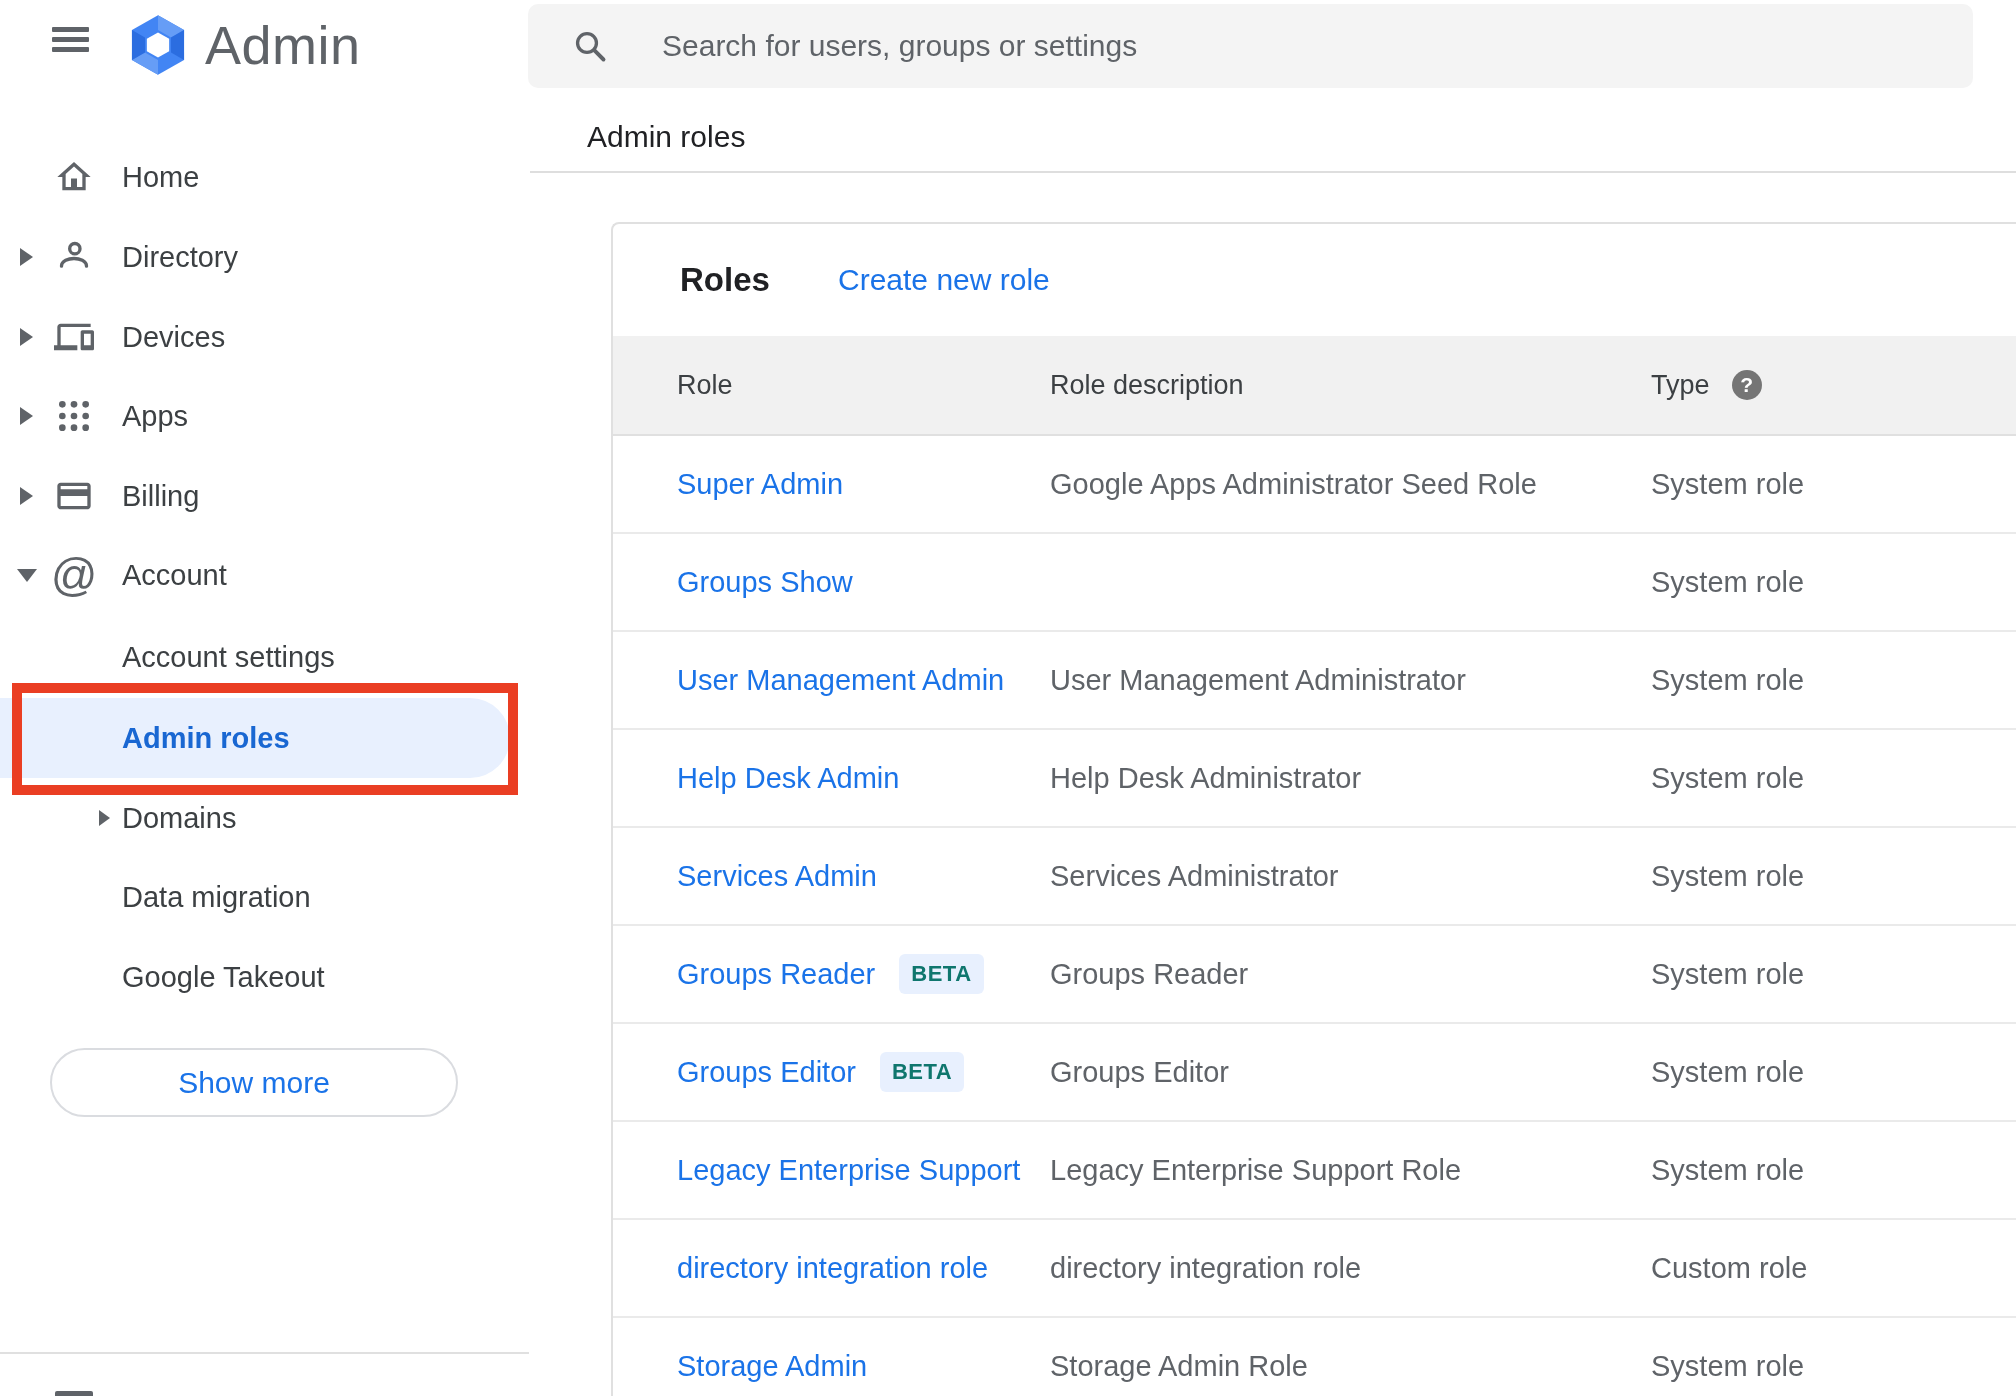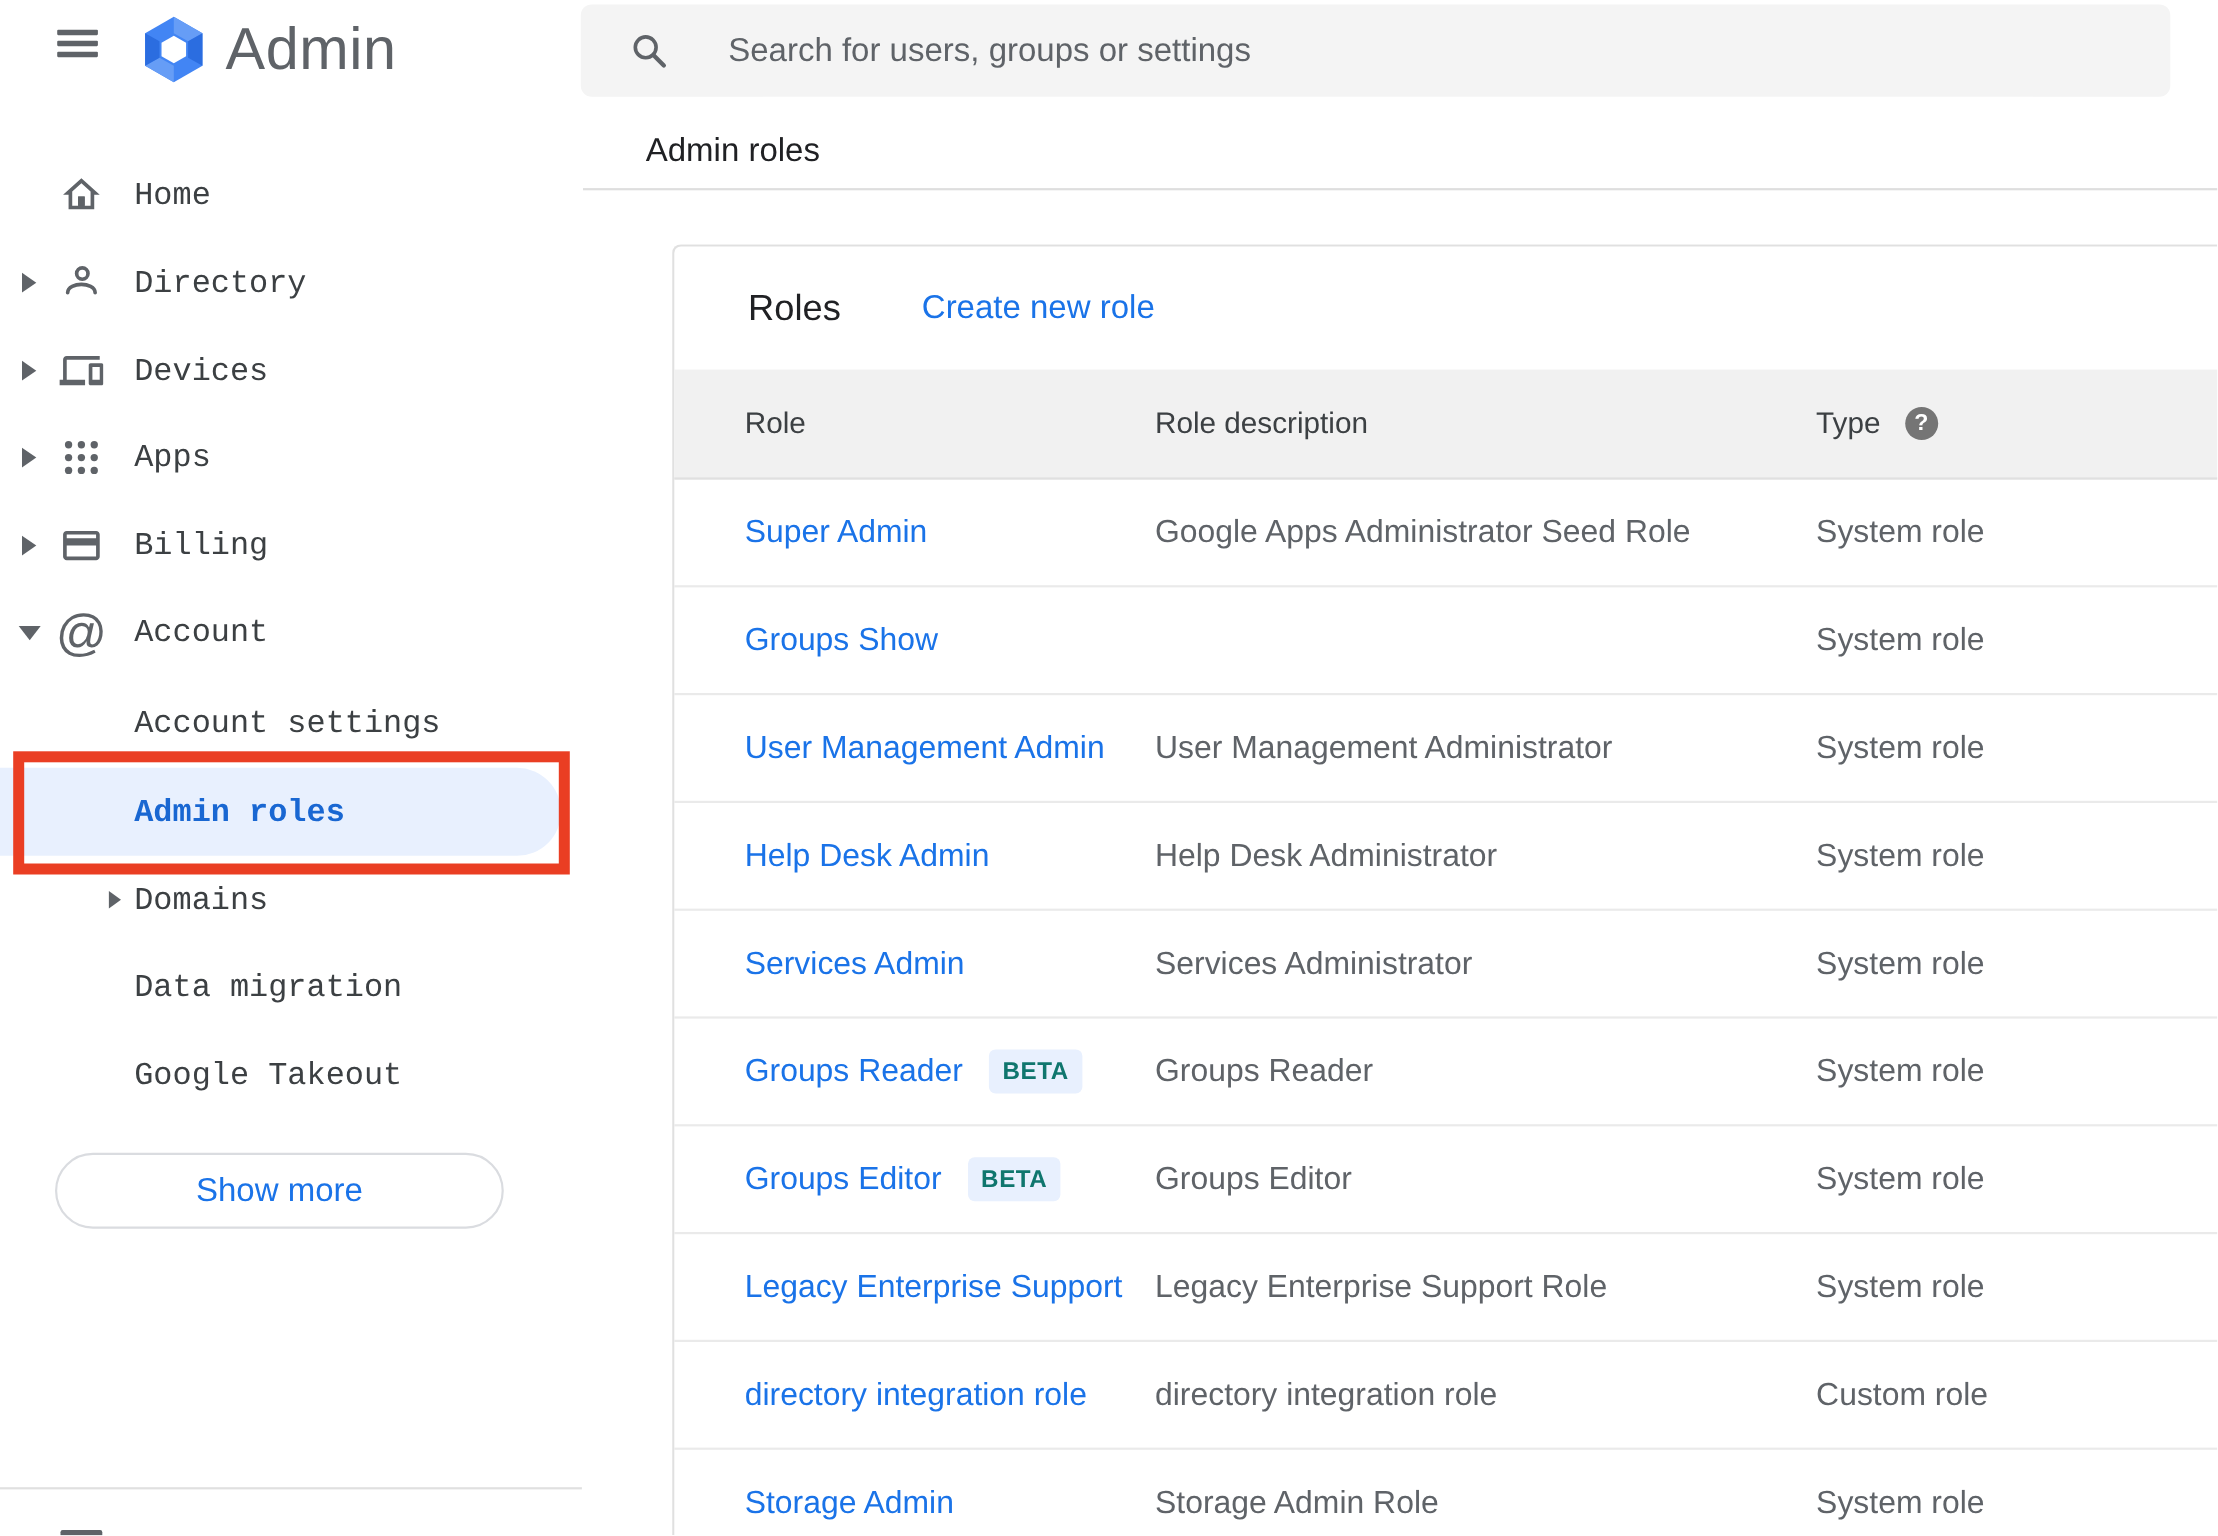--- a/index.html
+++ b/index.html
@@ -19,35 +19,35 @@
   
   .searchbar{position:absolute;left:528px;top:4px;width:1445px;height:84px;background:#f4f4f4;border-radius:10px;display:flex;align-items:center;}
   .searchbar svg{margin-left:44px;width:36px;height:36px;flex:none;}
   .search-ph{margin-left:54px;font-size:30px;color:#5f6368;}
   
   .breadcrumb{position:absolute;left:587px;top:120px;font-size:30px;color:#202124;}
   .top-divider{position:absolute;left:530px;top:171px;width:1486px;height:2px;background:#dedede;}
   
   .nav-item{position:absolute;left:0;width:529px;height:80px;display:flex;align-items:center;cursor:pointer;}
   .nav-item .icon{position:absolute;left:54px;width:40px;height:40px;display:flex;align-items:center;justify-content:center;}
-  .nav-item .label{position:absolute;left:122px;font-size:29px;color:#3c4043;white-space:nowrap;font-family:Liberation Mono, monospace;}
+  .nav-item .label{position:absolute;left:122px;font-size:29px;color:#3c4043;white-space:nowrap;}
   .arrow-right{position:absolute;left:20px;width:0;height:0;border-top:9px solid transparent;border-bottom:9px solid transparent;border-left:13px solid #5f6368;}
   .arrow-down{position:absolute;left:17px;width:0;height:0;border-left:10px solid transparent;border-right:10px solid transparent;border-top:13px solid #5f6368;}
   .arrow-sub{left:99px;border-top-width:8px;border-bottom-width:8px;border-left-width:11px;}
   .at-glyph{font-size:46px;color:#5f6368;line-height:40px;}
   .nav-selected{top:698px;height:80px;width:510px;background:#e8f0fe;border-radius:0 40px 40px 0;}
   .nav-selected .label{color:#1967d2;font-weight:bold;}
   .annotation-box{position:absolute;left:12px;top:683px;width:506px;height:112px;border:10px solid #ea3e23;box-sizing:border-box;pointer-events:none;z-index:50;}
   .show-more{position:absolute;left:50px;top:1048px;width:408px;height:69px;border:2px solid #dadce0;border-radius:36px;background:#fff;box-sizing:border-box;display:flex;align-items:center;justify-content:center;font-size:30px;font-weight:500;color:#1a73e8;cursor:pointer;font-family:"Liberation Sans",sans-serif;}
   .sidebar-divider{position:absolute;left:0;top:1352px;width:529px;height:2px;background:#e0e0e0;}
   .partial-icon{position:absolute;left:55px;top:1391px;width:38px;height:5px;background:#5f6368;border-radius:2px 2px 0 0;}
   
   .card{position:absolute;left:611px;top:222px;width:1405px;height:1174px;background:#fff;border-left:2px solid #e0e0e0;border-top:2px solid #e0e0e0;border-top-left-radius:8px;box-sizing:border-box;}
   .card-header{position:relative;height:112px;}
-  .roles-title{position:absolute;left:67px;top:0;height:112px;display:flex;align-items:center;font-size:33px;font-weight:400;color:#202124;}
+  .roles-title{position:absolute;left:67px;top:0;height:112px;display:flex;align-items:center;font-size:33px;font-weight:700;color:#202124;}
   .create-link{position:absolute;left:225px;top:0;height:112px;display:flex;align-items:center;font-size:30px;color:#1a73e8;cursor:pointer;}
   .thead{position:relative;height:98px;background:#f1f1f1;border-bottom:2px solid #e0e0e0;box-sizing:content-box;}
   .col-role{position:absolute;left:64px;top:0;height:100%;display:flex;align-items:center;}
   .col-desc{position:absolute;left:437px;top:0;height:100%;display:flex;align-items:center;text-align:right;}
   .col-type{position:absolute;left:1038px;top:0;height:100%;display:flex;align-items:center;}
   .thead .hcell{font-size:27px;font-weight:500;color:#3c4043;}
   .help-icon{margin-left:22px;width:30px;height:30px;border-radius:50%;background:#757575;color:#fff;font-size:21px;font-weight:bold;display:flex;align-items:center;justify-content:center;cursor:pointer;}
   .trow{position:relative;height:96px;border-bottom:2px solid #eaeaea;}
   .trow .role-link{font-size:29px;color:#1a73e8;cursor:pointer;text-decoration:none;white-space:nowrap;}
   .trow .cell-text{font-size:29px;color:#5f6368;white-space:nowrap;}

